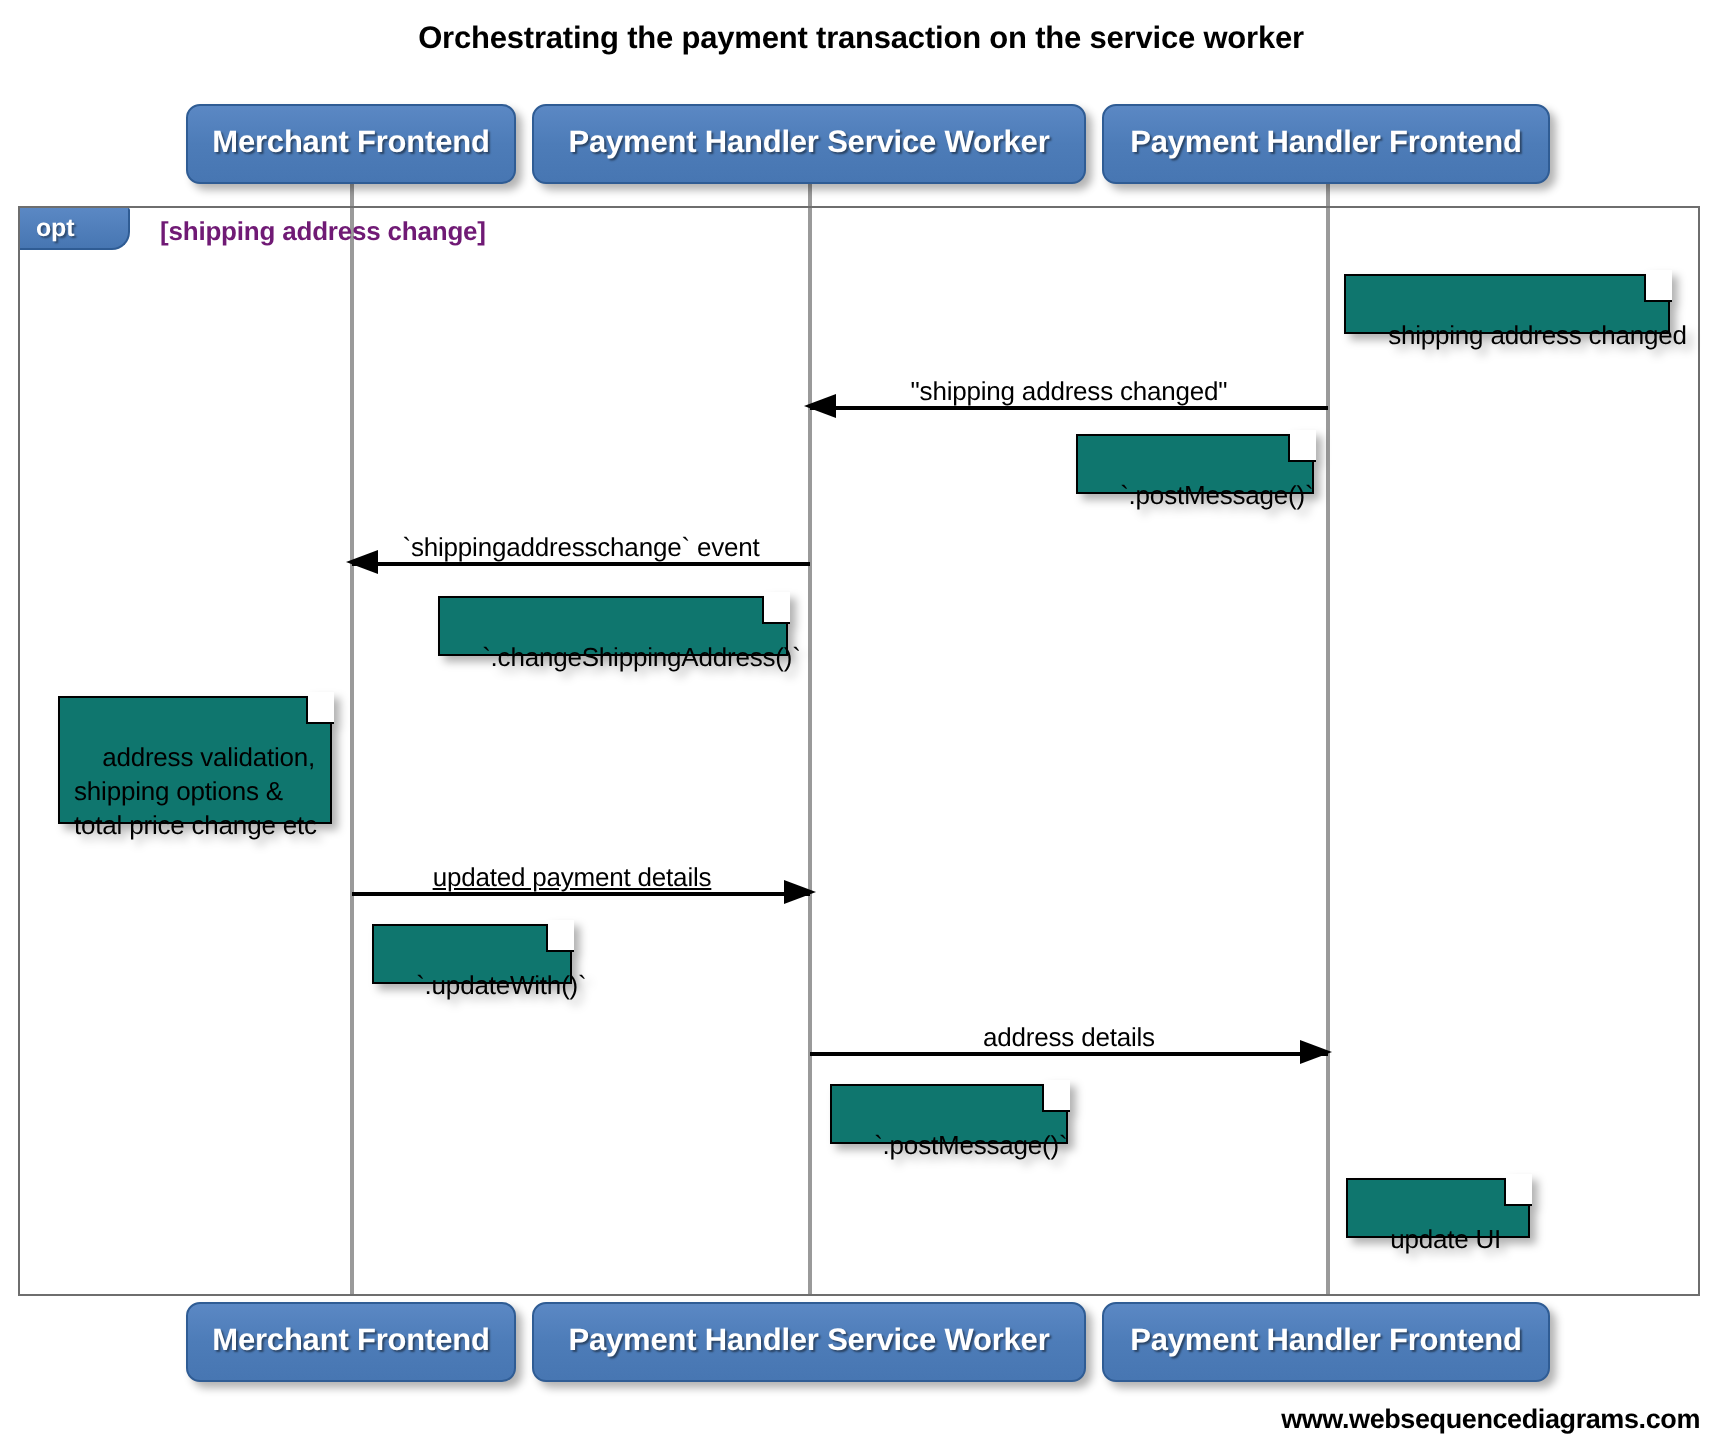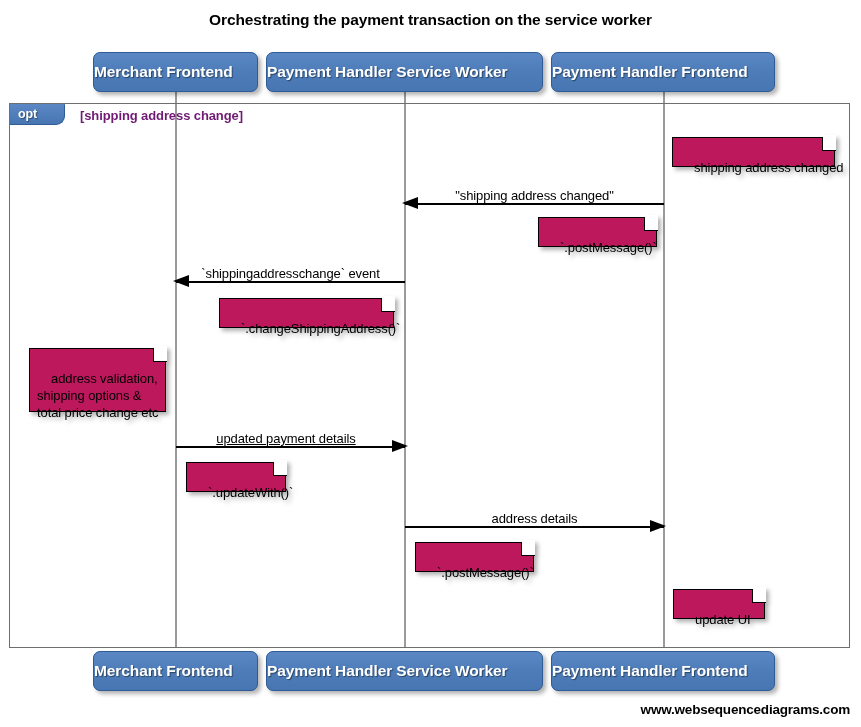--- a/index.html
+++ b/index.html
@@ -40,20 +40,21 @@
     box-sizing: border-box;
     background: linear-gradient(to bottom, #5b88c4 0%, #4d7cb8 50%, #4776b2 100%);
     background-color: #4d7cb8;
     border: 1.5px solid #2f5c94;
     border-radius: 7px;
     color: #ffffff;
     font-size: 15.5px;
     font-weight: bold;
     display: flex;
     align-items: center;
+    justify-content: center;
     text-shadow: 1px 1px 1px rgba(0,0,0,0.45);
     box-shadow: 3px 3px 4px rgba(0,0,0,0.30);
     white-space: nowrap;
     letter-spacing: -0.1px;
   }
 
   
   .lifeline {
     position: absolute;
     width: 2px;
@@ -122,21 +123,21 @@
     color: #000000;
     text-align: center;
     white-space: nowrap;
     letter-spacing: -0.1px;
   }
 
   
   .note {
     position: absolute;
     box-sizing: border-box;
-    background: #be185d;
+    background: #0f766e;
     border: 1.5px solid #000000;
     font-size: 13px;
     color: #000000;
     padding: 4px 8px 4px 7px;
     line-height: 17px;
     white-space: pre;
     filter: drop-shadow(3px 3px 2px rgba(0,0,0,0.30));
     letter-spacing: -0.1px;
   }
   .note .fold {

